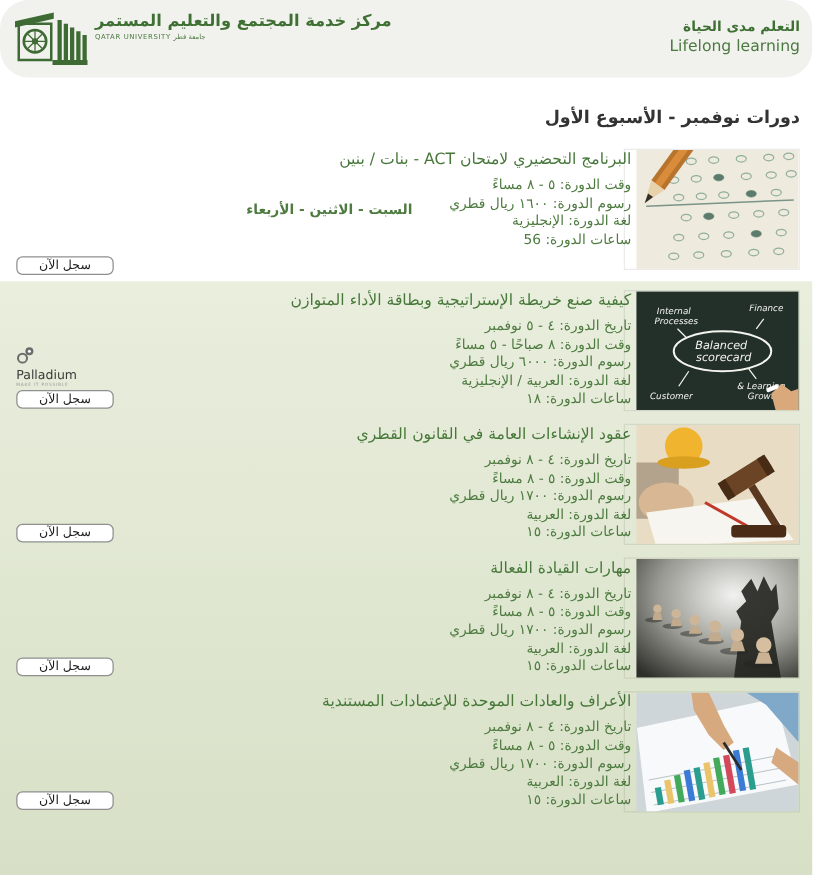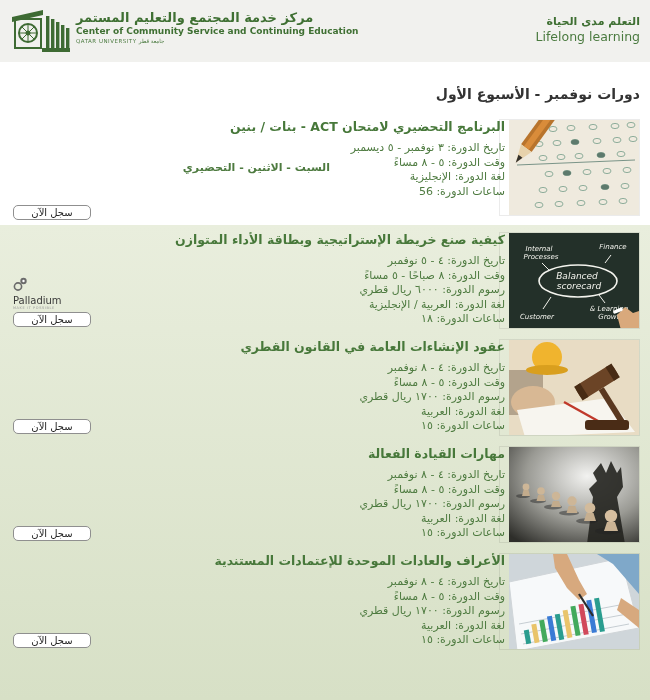--- a/index.html
+++ b/index.html
@@ -1,40 +1,40 @@
 <!DOCTYPE html>
 <html><head>
 <meta charset="utf-8">
 <style>
   * { margin:0; padding:0; box-sizing:border-box; }
   html,body { width:650px; height:700px; }
   body { font-family:"DejaVu Sans", sans-serif; background:#ffffff; overflow:hidden; position:relative; }
 
   
-  .header { position:relative; height:62px; background:#f1f1ee; }
+  .header { position:relative; height:62px; background:#f1f1ee;border-radius:23px; }
   .logo { position:absolute; left:12px; top:9px; }
   .org-block { position:absolute; left:76px; top:10px; text-align:left; }
   .org-ar { font-size:13px; font-weight:bold; color:#3f7033; direction:rtl; }
   .org-en { font-size:9px; font-weight:bold; color:#3f7033; margin-top:1px; }
   .org-uni { font-size:5.5px; color:#4a7a3f; letter-spacing:.5px; margin-top:2px; }
   .tagline-block { position:absolute; right:10px; top:15px; text-align:right; }
   .tag-ar { font-size:11px; font-weight:bold; color:#3f7033; direction:rtl; }
   .tag-en { font-size:12.5px; color:#4a7a3f; margin-top:1px; }
 
   
   .white-zone { background:#ffffff; padding-top:24px; }
   .page-title { direction:rtl; text-align:right; padding-right:10px; font-size:14px; font-weight:bold; color:#333333; height:18px; }
   .title-gap { height:8px; }
 
   
   .course { position:relative; height:107px; direction:rtl; }
   .course.first { height:113px; }
   .course-img { position:absolute; top:7px; right:10px; width:141px; height:97px; overflow:hidden; border:1px solid rgba(0,0,0,.08); }
   .course-img svg { display:block; }
-  .course-title { padding:7px 145px 0 0; text-align:right; font-size:12.5px; font-weight:bold; color:#47783a; white-space:nowrap; }
+  .course-title { padding:7px 145px 0 0; text-align:right; font-size:12.5px; font-weight:normal; color:#47783a; white-space:nowrap; }
   .details { margin:7px 145px 0 0; text-align:right; font-size:11px; line-height:14.6px; color:#4e7b40; }
   .side-note { position:absolute; right:320px; top:49px; white-space:nowrap; font-size:11px; font-weight:bold; color:#4e7b40; }
   .register { position:absolute; left:13px; bottom:5px; width:78px; height:15px; background:#ffffff; border:1px solid #8f8f8f; border-radius:5px; font-size:10px; line-height:12px; color:#1c1c1c; font-family:"DejaVu Sans", sans-serif; cursor:pointer; direction:rtl; padding:0; }
   .palladium { position:absolute; left:13px; bottom:22px; width:80px; direction:ltr; text-align:left; }
   .palladium .p-name { font-size:10px; color:#3a3a3a; margin-top:0; }
   .palladium .p-tag { font-size:3.5px; color:#9a9a9a; letter-spacing:.6px; }
 
   
   .green-zone { background:linear-gradient(#e9eedd, #d7e0c6); }
   .footer-space { height:47px; }
@@ -62,21 +62,20 @@
         <rect x="39" y="10" width="3.4" height="29"></rect>
         <rect x="44" y="13" width="3.4" height="26"></rect>
         <rect x="49" y="16" width="3.4" height="23"></rect>
         <rect x="54" y="19" width="3.4" height="20"></rect>
       </g>
       <polygon points="30,39 58,39 58,43 30,43" fill="#3e6b33"></polygon>
     </svg>
   </div>
   <div class="org-block">
     <div class="org-ar">مركز خدمة المجتمع والتعليم المستمر</div>
-    <div class="org-en">Center of Community Service and Continuing Education</div>
     <div class="org-uni">
       <span>QATAR UNIVERSITY</span>
       <span>جامعة قطر</span>
     </div>
   </div>
   <div class="tagline-block">
     <div class="tag-ar">التعلم مدى الحياة</div>
     <div class="tag-en">Lifelong learning</div>
   </div>
 </div>
@@ -133,26 +132,26 @@
         <g transform="rotate(36 30 20)">
           <rect x="18" y="-38" width="13" height="72" fill="#b8742c"></rect>
           <rect x="21.5" y="-38" width="6" height="72" fill="#d98c3a"></rect>
           <polygon points="18,34 31,34 24.5,52" fill="#e7d2ab"></polygon>
           <polygon points="22,44 27,44 24.5,52" fill="#33302b"></polygon>
         </g>
       </svg>
     </div>
     <div class="course-title">البرنامج التحضيري لامتحان ACT - بنات / بنين</div>
     <div class="details">
-      <div>تاريخ الدورة: ٣ نوفمبر - ٥ ديسمبر</div>
       <div>وقت الدورة: ٥ - ٨ مساءً</div>
+      <div>رسوم الدورة: ١٦٠٠ ريال قطري</div>
       <div>لغة الدورة: الإنجليزية</div>
       <div>ساعات الدورة: 56</div>
     </div>
-    <div class="side-note">السبت - الاثنين - التحضيري</div>
+    <div class="side-note">السبت - الاثنين - الأربعاء</div>
     <button class="register">سجل الآن</button>
   </div>
 </div>
 
 <div class="green-zone">
 
   <div class="course">
     <div class="course-img">
       <svg width="130" height="97" viewBox="0 0 130 97">
         <rect width="130" height="97" fill="#233029"></rect>

